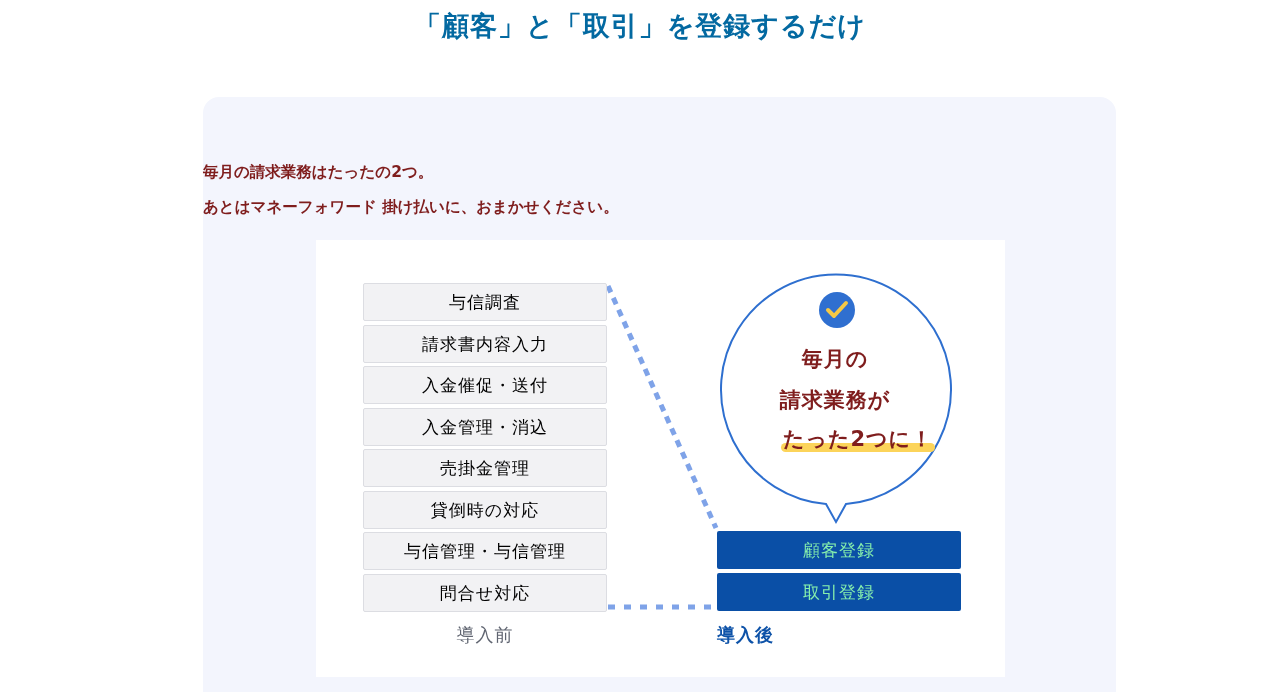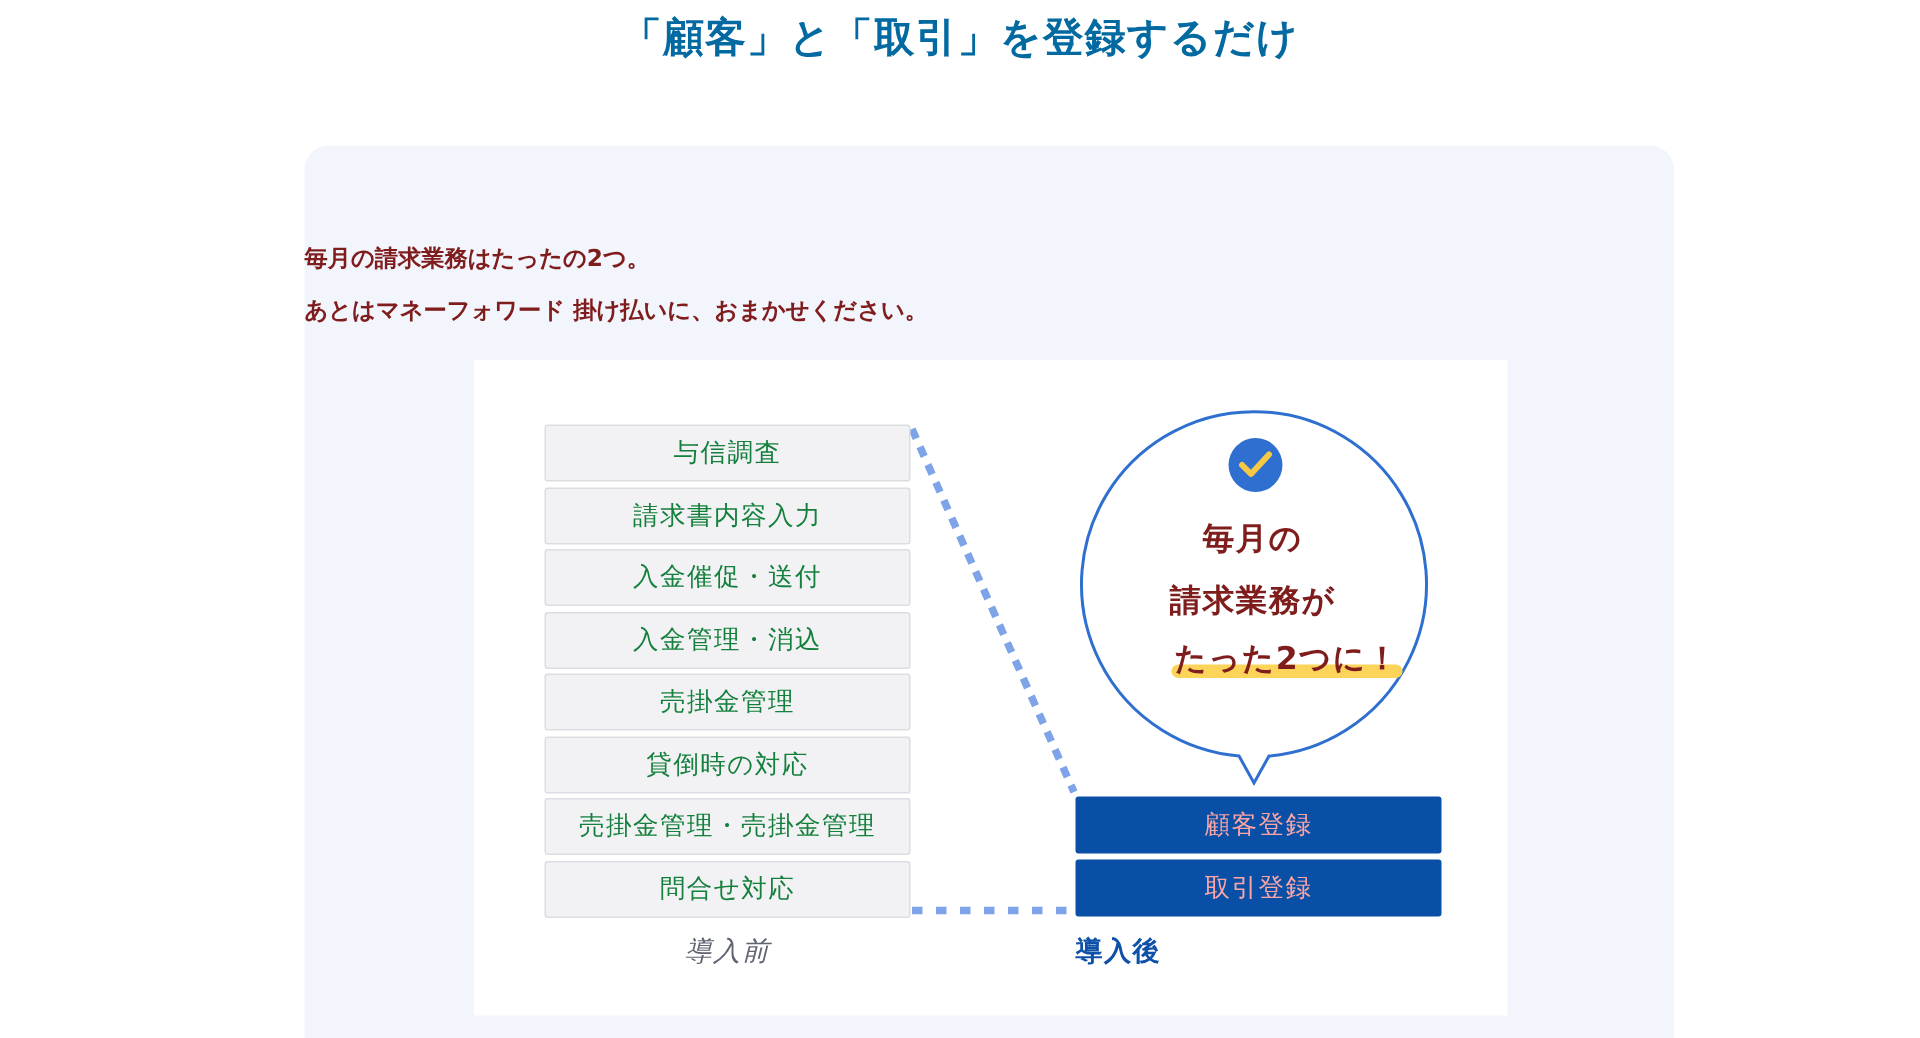--- a/index.html
+++ b/index.html
@@ -24,38 +24,37 @@
   }
   .subtitle.l1 { top: 161px; }
   .subtitle.l2 { top: 196px; }
   .card {
     position: absolute; left: 316px; top: 240px; width: 689px; height: 437px;
     background: #ffffff;
   }
   .task-box {
     position: absolute; left: 363px; width: 242px; height: 36px;
     background: #f2f2f4; border: 1px solid #dcdde2; border-radius: 2px;
-    color: #15803d; font-size: 17px; text-align: center; line-height: 36px;
+    color: #000000; font-size: 17px; text-align: center; line-height: 36px;
     letter-spacing: 1px;
   }
   .label-before {
     position: absolute; left: 363px; width: 244px; top: 622px;
     text-align: center; font-size: 18px; color: #5f6470; line-height: 26px;
     letter-spacing: 1px;
-    font-style: italic;
   }
   .label-after {
     position: absolute; left: 717px; width: 244px; top: 622px;
     text-align: left; font-size: 18px; color: #0d52a8; font-weight: bold;
     line-height: 26px; letter-spacing: 1px;
   }
   .step-box {
     position: absolute; left: 717px; width: 244px; height: 38px;
     background: #0a4fa6; border-radius: 2px;
-    color: #fca5a5; font-size: 17px; text-align: center; line-height: 38px;
+    color: #86efac; font-size: 17px; text-align: center; line-height: 38px;
     letter-spacing: 1px;
   }
   .bubble-svg { position: absolute; left: 0; top: 0; }
   .bubble-text {
     position: absolute; left: 720px; width: 230px; text-align: center;
     color: #7f1d1d; font-weight: bold; font-size: 21px; line-height: 30px;
     letter-spacing: 1px;
   }
   .bubble-text.b1 { top: 344px; }
   .bubble-text.b2 { top: 385px; }
@@ -101,21 +100,21 @@
 <div class="bubble-text b3">
   <span class="highlight">たった2つに！</span>
 </div>
 
 <div class="task-box" style="top:283px">与信調査</div>
 <div class="task-box" style="top:324.5px">請求書内容入力</div>
 <div class="task-box" style="top:366px">入金催促・送付</div>
 <div class="task-box" style="top:407.5px">入金管理・消込</div>
 <div class="task-box" style="top:449px">売掛金管理</div>
 <div class="task-box" style="top:490.5px">貸倒時の対応</div>
-<div class="task-box" style="top:532px">売掛金管理・売掛金管理</div>
+<div class="task-box" style="top:532px">与信管理・与信管理</div>
 <div class="task-box" style="top:573.5px">問合せ対応</div>
 
 <div class="label-before">導入前</div>
 
 <div class="step-box" style="top:531px">顧客登録</div>
 <div class="step-box" style="top:573px">取引登録</div>
 
 <div class="label-after">導入後</div>
 
 </body></html>

